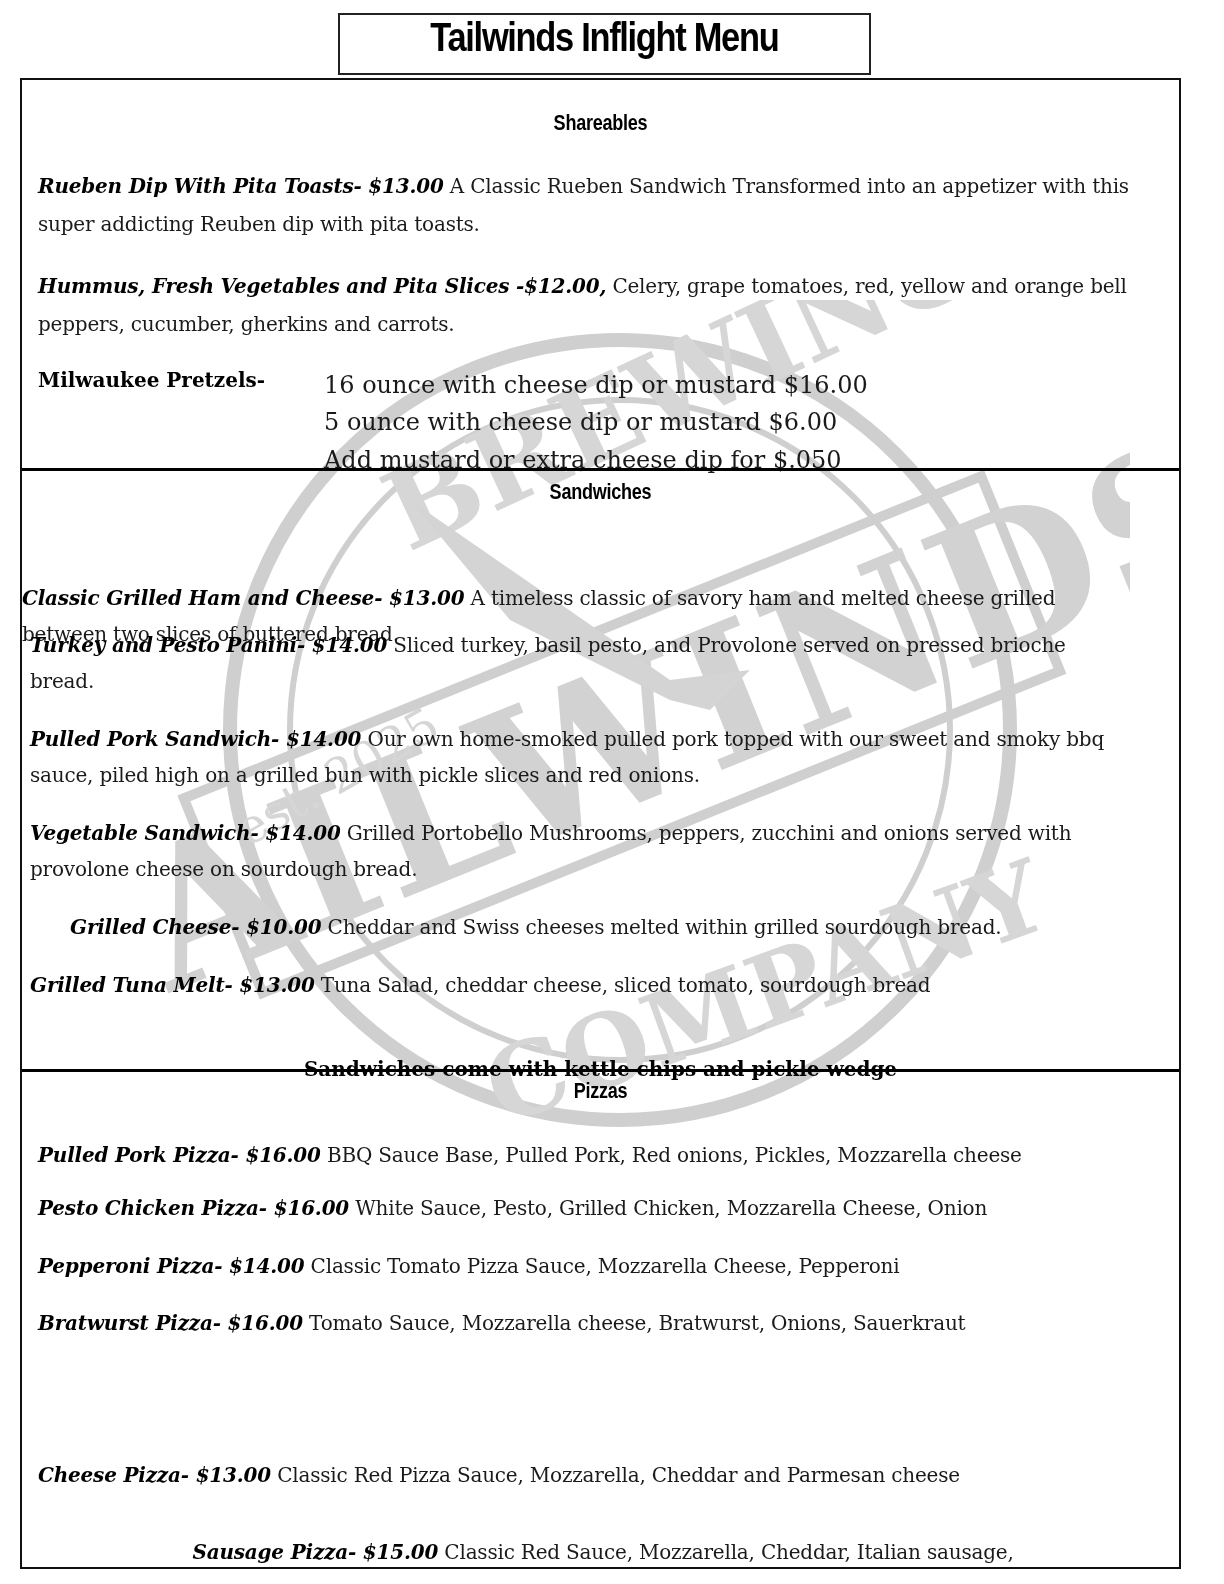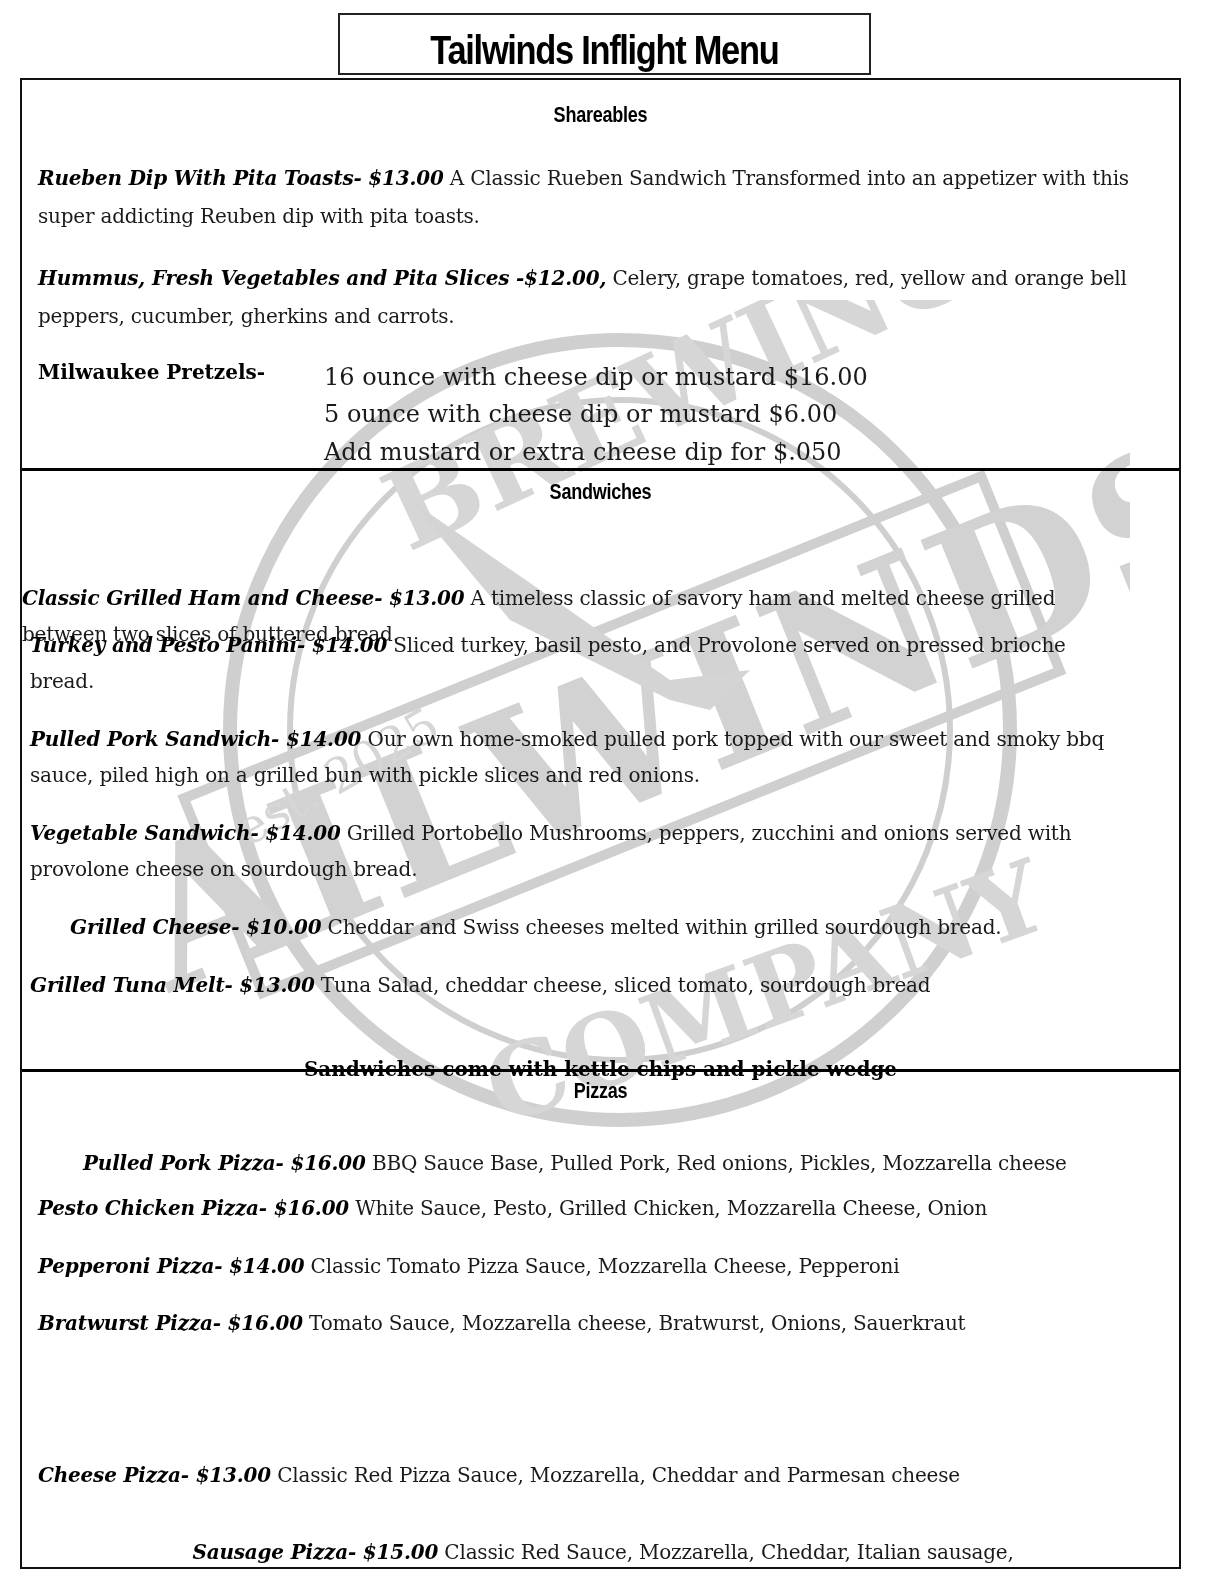--- a/index.html
+++ b/index.html
@@ -1,22 +1,22 @@
 <!DOCTYPE html>
 <html><head>
 <meta charset="utf-8">
 <style>
   html, body { margin: 0; padding: 0; background: #ffffff; }
   body { width: 1224px; height: 1584px; position: relative; overflow: hidden; font-family: "DejaVu Serif", serif; color: #111; }
-  .title-box { position: absolute; left: 338px; top: 13px; width: 533px; height: 62px; border: 2px solid #222; box-sizing: border-box; display: flex; align-items: flex-end; justify-content: center; background: #fff; z-index: 3; }
+  .title-box { position: absolute; left: 338px; top: 13px; width: 533px; height: 62px; border: 2px solid #222; box-sizing: border-box; display: flex; align-items: flex-start; justify-content: center; background: #fff; z-index: 3; }
   .title-box h1 { margin: 0; font-family: "Liberation Sans", sans-serif; font-weight: 700; font-size: 40px; letter-spacing: -1.5px; transform: scaleX(0.86); white-space: nowrap; color: #000; }
   .frame { position: absolute; left: 20px; top: 78px; width: 1161px; height: 1491px; border: 2px solid #111; box-sizing: border-box; z-index: 2; }
   .watermark { position: absolute; left: 150px; top: 300px; width: 980px; height: 840px; z-index: 1; opacity: 1; }
   .section { position: absolute; left: 0; width: 100%; box-sizing: border-box; }
-  .sec-shareables { top: 0; height: 430px; border-radius: 26px; }
+  .sec-shareables { top: 8px; height: 430px; border-radius: 26px; }
   .sec-sandwiches { top: 388px; height: 601px; border-top: 3px solid #000; }
   .sec-pizzas { top: 989px; height: 500px; border-top: 3px solid #000; }
   .sec-heading { text-align: center; font-family: "Liberation Sans", sans-serif; font-weight: 700; font-size: 22px; transform: scaleX(0.82); letter-spacing: -0.3px; margin: 0; color: #000; }
   .item { position: absolute; font-size: 20px; line-height: 38px; letter-spacing: -0.2px; color: #1a1a1a; }
   .item .name { font-weight: 700; color: #000; font-style: italic; }
   .pretzel-label { position: absolute; font-weight: 700; font-size: 20px; left: 16px; top: 280px; color: #000; }
   .pretzel-opt { position: absolute; left: 302px; font-size: 24px; color: #1a1a1a; }
   .note { position: absolute; left: 0; width: 100%; text-align: center; font-weight: 700; font-size: 20px; color: #000; }
 </style>
 </head>
@@ -75,21 +75,21 @@
       <span class="name">Grilled Cheese- $10.00</span><span> Cheddar and Swiss cheeses melted within grilled sourdough bread.</span>
     </div>
     <div class="item" style="left:8px; top:496px; width:1130px; line-height:36px;">
       <span class="name">Grilled Tuna Melt- $13.00</span><span> Tuna Salad, cheddar cheese, sliced tomato, sourdough bread</span>
     </div>
     <div class="note" style="top:538px;margin-top:48px;">Sandwiches come with kettle chips and pickle wedge</div>
   </section>
 
   <section class="section sec-pizzas">
     <h2 class="sec-heading" style="margin-top:6px;">Pizzas</h2>
-    <div class="item" style="left:16px; top:72px; width:1130px;margin-left:45px;">
+    <div class="item" style="left:16px; top:64px; width:1130px;">
       <span class="name">Pulled Pork Pizza- $16.00</span><span> BBQ Sauce Base, Pulled Pork, Red onions, Pickles, Mozzarella cheese</span>
     </div>
     <div class="item" style="left:16px; top:117px; width:1130px;">
       <span class="name">Pesto Chicken Pizza- $16.00</span><span> White Sauce, Pesto, Grilled Chicken, Mozzarella Cheese, Onion</span>
     </div>
     <div class="item" style="left:16px; top:175px; width:1130px;">
       <span class="name">Pepperoni Pizza- $14.00</span><span> Classic Tomato Pizza Sauce, Mozzarella Cheese, Pepperoni</span>
     </div>
     <div class="item" style="left:16px; top:232px; width:1130px;">
       <span class="name">Bratwurst Pizza- $16.00</span><span> Tomato Sauce, Mozzarella cheese, Bratwurst, Onions, Sauerkraut</span>

